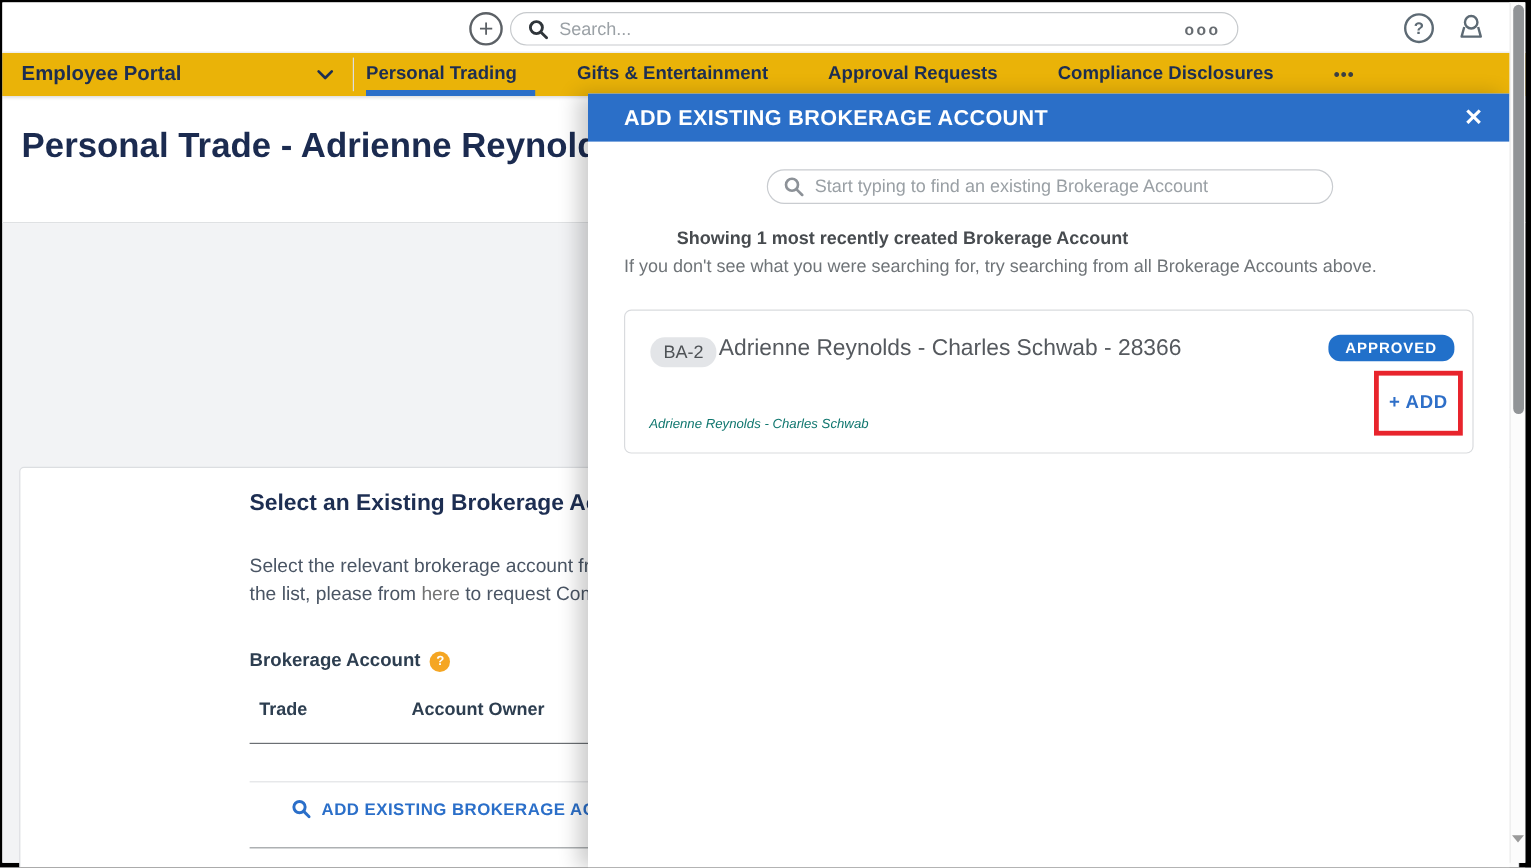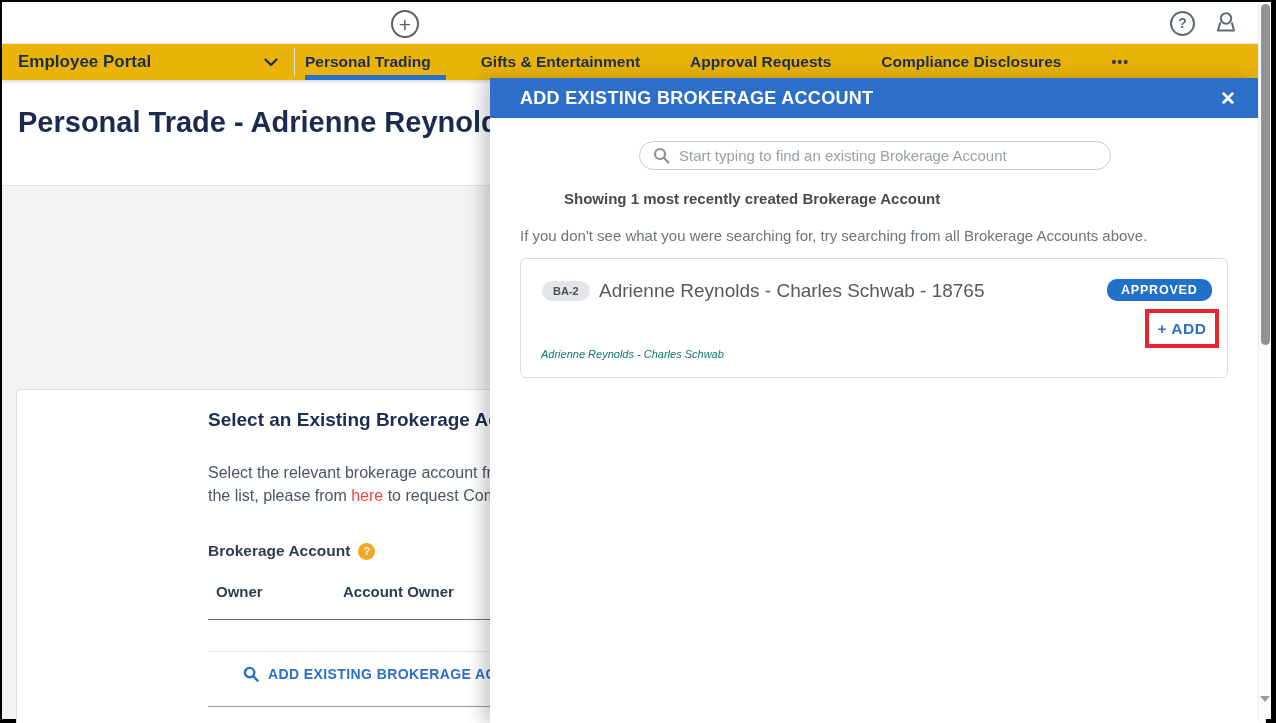--- a/index.html
+++ b/index.html
@@ -45,21 +45,21 @@
                  border-bottom:1px solid #dfe1e3; }
   .page-title { position:absolute; left:16px; top:26px; font-size:29px; font-weight:700; color:#1b2b50;
                 white-space:nowrap; }
 
   
   .content-bg { position:absolute; left:2px; top:186px; width:1269px; height:533px; background:#f2f3f5; }
   .content-card { position:absolute; left:14px; top:203px; width:1250px; height:520px; background:#fff;
                   border:1px solid #dcdee1; border-radius:4px 4px 0 0; }
   .sect-title { position:absolute; left:191px; font-size:19px; font-weight:700; color:#1d2e52; white-space:nowrap; }
   .body-line { position:absolute; left:191px; font-size:16px; color:#4a5564; white-space:nowrap; }
-  .inline-link { color:#ef4444; cursor:pointer; }
+  .inline-link { color:#737373; cursor:pointer; }
   .field-label-row { position:absolute; left:191px; top:152px; display:flex; align-items:center; gap:8px; }
   .field-label { font-size:15.5px; font-weight:700; color:#2d3e50; }
   .q-icon { width:17px; height:17px; border-radius:50%; background:#f5a623; color:#fff; font-size:11px;
             font-weight:700; text-align:center; line-height:17px; cursor:pointer; }
   .th { position:absolute; font-size:15px; font-weight:700; color:#2d3e50; }
   .hr { position:absolute; left:191px; width:560px; height:0; border-top:1px solid; }
   .add-link-row { position:absolute; left:226px; top:276px; display:flex; align-items:center; gap:9px; cursor:pointer; }
   .add-link-row .label { font-size:14px; font-weight:700; color:#2b6fc9; letter-spacing:.4px; white-space:nowrap; }
 
   
@@ -70,29 +70,29 @@
   .panel-title { font-size:18px; font-weight:700; color:#fff; letter-spacing:.3px; flex:1; }
   .panel-close { background:none; border:none; color:#fff; font-size:19px; font-weight:700; cursor:pointer;
                  line-height:1; }
   .panel-search { position:absolute; left:149px; top:63px; width:472px; height:29px; border:1.5px solid #c9ccd0;
                   border-radius:15px; display:flex; align-items:center; padding:0 13px; background:#fff; }
   .panel-search svg { margin-right:9px; }
   .panel-search input { border:none; outline:none; flex:1; font-size:15px; color:#3c4348; background:transparent;
                         font-family:"Liberation Sans",sans-serif; }
   .panel-search input::placeholder { color:#9aa0a5; }
   .results-summary { position:absolute; left:30px; top:112px; font-size:15px; font-weight:700; color:#474b4f;margin-left:44px; }
-  .results-hint { position:absolute; left:30px; top:136px; font-size:15px; color:#6f7478;margin-top:13px; }
+  .results-hint { position:absolute; left:30px; top:136px; font-size:15px; color:#6f7478; }
   .result-card { position:absolute; left:30px; top:180px; width:708px; height:120px; background:#fff;
                  border:1px solid #d9dbde; border-radius:6px; }
-  .id-badge { position:absolute; left:21px; top:22px; background:#e3e5e8; color:#4e5256; font-size:11px;
-              font-weight:700; border-radius:12px; padding:4px 11px; }
+  .id-badge { position:absolute; left:21px; top:22px; background:#e3e5e8; color:#4e5256; font-size:15px;
+              font-weight:400; border-radius:12px; padding:4px 11px; }
   .result-title { position:absolute; left:78px; top:21px; font-size:19px; color:#55595e; white-space:nowrap; }
   .status-badge { position:absolute; left:586px; top:20px; background:#2170ca; color:#fff; font-size:12.5px;
                   font-weight:700; letter-spacing:.8px; border-radius:10px; padding:4px 14px; }
-  .add-annotation { position:absolute; left:624px; top:50px; width:74px; height:39px; border:4px solid #e8242c;
+  .add-annotation { position:absolute; left:624px; top:50px; width:74px; height:54px; border:4px solid #e8242c;
                     display:flex; align-items:center; justify-content:center; }
   .add-btn { background:none; border:none; color:#2e6fc8; font-size:15.5px; font-weight:700; letter-spacing:.5px;
              cursor:pointer; font-family:"Liberation Sans",sans-serif; }
   .result-subtitle { position:absolute; left:20px; top:89px; font-size:11px; color:#0f766e; white-space:nowrap;font-style:italic; }
 
   
   .scrollbar { position:absolute; left:1258px; top:2px; width:13px; height:717px; background:#fcfcfc;
                border-left:1px solid #ececec; z-index:6; }
   .scroll-thumb { position:absolute; left:2px; top:2px; width:9px; height:341px; background:#919497;
                   border-radius:5px; cursor:pointer; }
@@ -101,20 +101,28 @@
 </style>
 </head>
 <body>
 
 <div class="screen">
 
   <div class="topbar">
     <button class="plus-btn">
       <span>+</span>
     </button>
+    <div class="search-pill">
+      <svg width="17" height="17" viewBox="0 0 17 17">
+        <circle cx="7" cy="7" r="5" fill="none" stroke="#2f353a" stroke-width="2.4"></circle>
+        <line x1="11" y1="11" x2="15.5" y2="15.5" stroke="#2f353a" stroke-width="2.4" stroke-linecap="round"></line>
+      </svg>
+      <input type="text" placeholder="Search..." style="">
+      <span class="search-overflow">ooo</span>
+    </div>
     <button class="help-btn">
       <span>?</span>
     </button>
     <button class="user-btn">
       <svg width="26" height="26" viewBox="0 0 26 26">
         <circle cx="13" cy="8.5" r="5.2" fill="none" stroke="#5d6a74" stroke-width="2"></circle>
         <path d="M7.2 12.5 L5 20.5 L21 20.5 L18.8 12.5" fill="none" stroke="#5d6a74" stroke-width="2" stroke-linejoin="round"></path>
       </svg>
     </button>
   </div>
@@ -145,21 +153,21 @@
     <div class="content-card">
       <h2 class="sect-title" style="top:19px">Select an Existing Brokerage Account</h2>
       <div class="body-line" style="top:74px">Select the relevant brokerage account from</div>
       <div class="body-line" style="top:97px"><span>the list, please from </span><a class="inline-link">here</a><span> to request Compliance</span></div>
 
       <div class="field-label-row">
         <span class="field-label">Brokerage Account</span>
         <span class="q-icon">?</span>
       </div>
 
-      <span class="th" style="left:199px; top:193px">Owner</span>
+      <span class="th" style="left:199px; top:193px">Trade</span>
       <span class="th" style="left:326px; top:193px">Account Owner</span>
       <div class="hr" style="top:229px; border-color:#6b6f73"></div>
       <div class="hr" style="top:261px; border-color:#e1e3e5"></div>
 
       <div class="add-link-row">
         <svg width="16" height="16" viewBox="0 0 17 17">
           <circle cx="7" cy="7" r="5" fill="none" stroke="#2b6fc9" stroke-width="2.6"></circle>
           <line x1="11" y1="11" x2="15.5" y2="15.5" stroke="#2b6fc9" stroke-width="2.6" stroke-linecap="round"></line>
         </svg>
         <span class="label">ADD EXISTING BROKERAGE ACCOUNT</span>
@@ -181,21 +189,21 @@
         <line x1="11" y1="11" x2="15.5" y2="15.5" stroke="#8d9298" stroke-width="2.2" stroke-linecap="round"></line>
       </svg>
       <input type="text" placeholder="Start typing to find an existing Brokerage Account" style="">
     </div>
 
     <div class="results-summary">Showing 1 most recently created Brokerage Account</div>
     <div class="results-hint">If you don't see what you were searching for, try searching from all Brokerage Accounts above.</div>
 
     <div class="result-card">
       <span class="id-badge">BA-2</span>
-      <span class="result-title">Adrienne Reynolds - Charles Schwab - 18765</span>
+      <span class="result-title">Adrienne Reynolds - Charles Schwab - 28366</span>
       <span class="status-badge">APPROVED</span>
       <div class="add-annotation">
         <button class="add-btn">+ ADD</button>
       </div>
       <span class="result-subtitle">Adrienne Reynolds - Charles Schwab</span>
     </div>
   </aside>
 
   <div class="scrollbar">
     <div class="scroll-thumb"></div>

